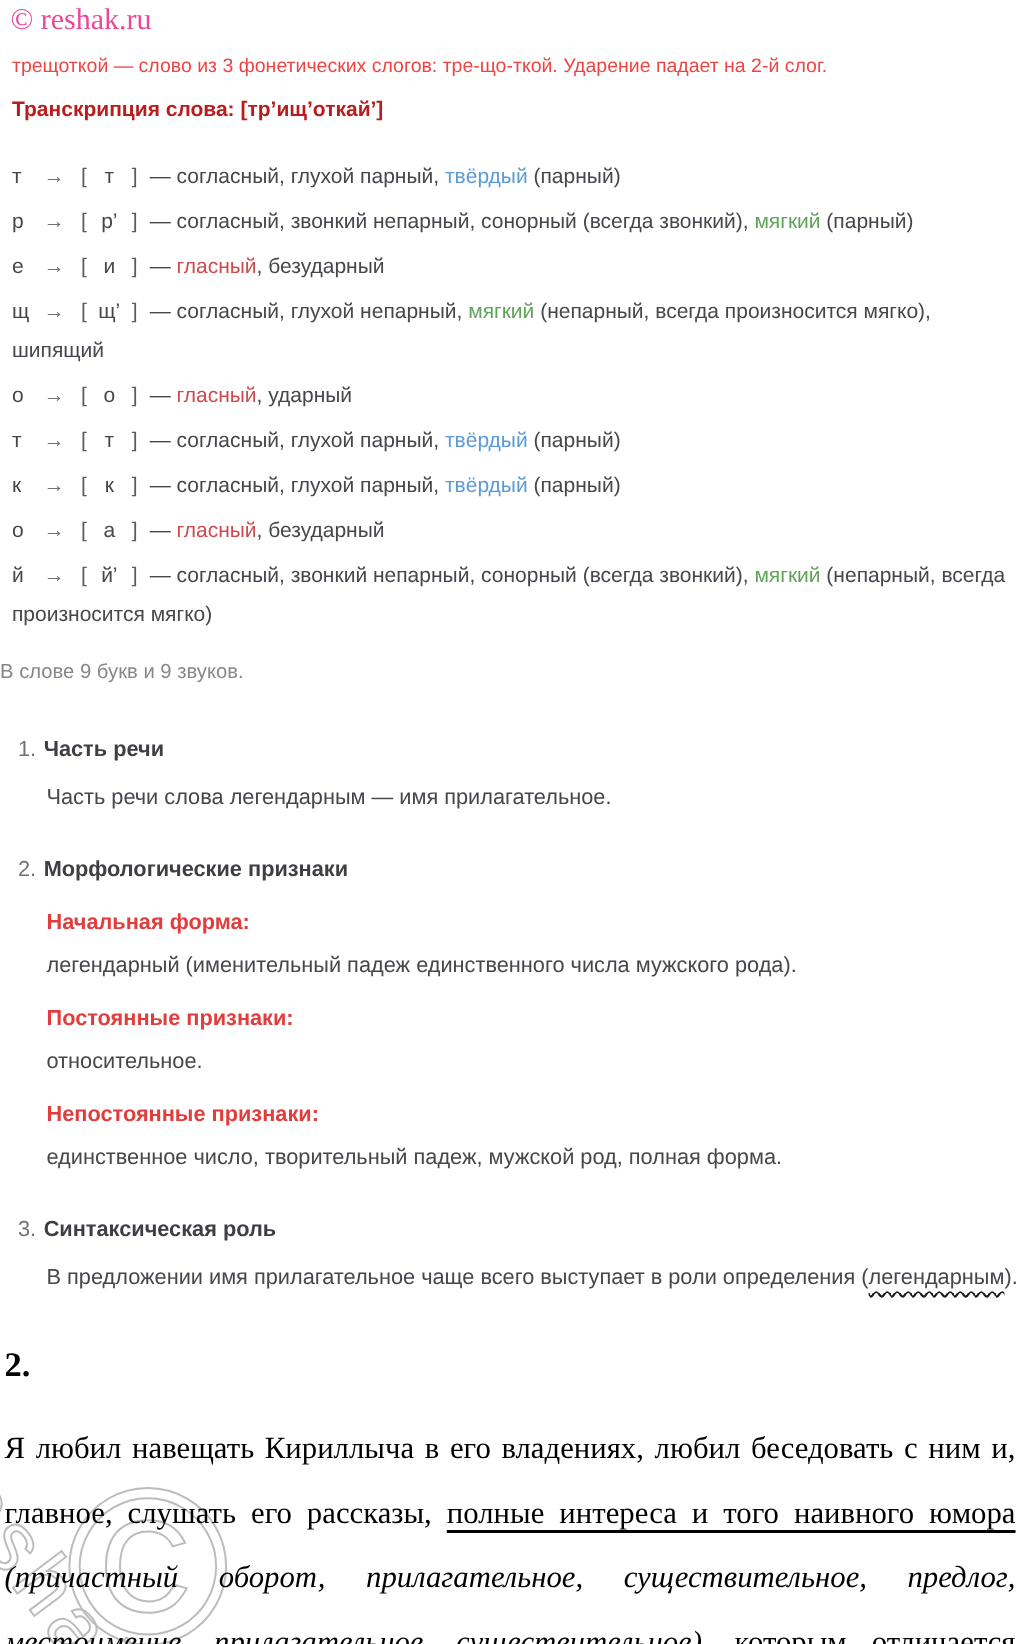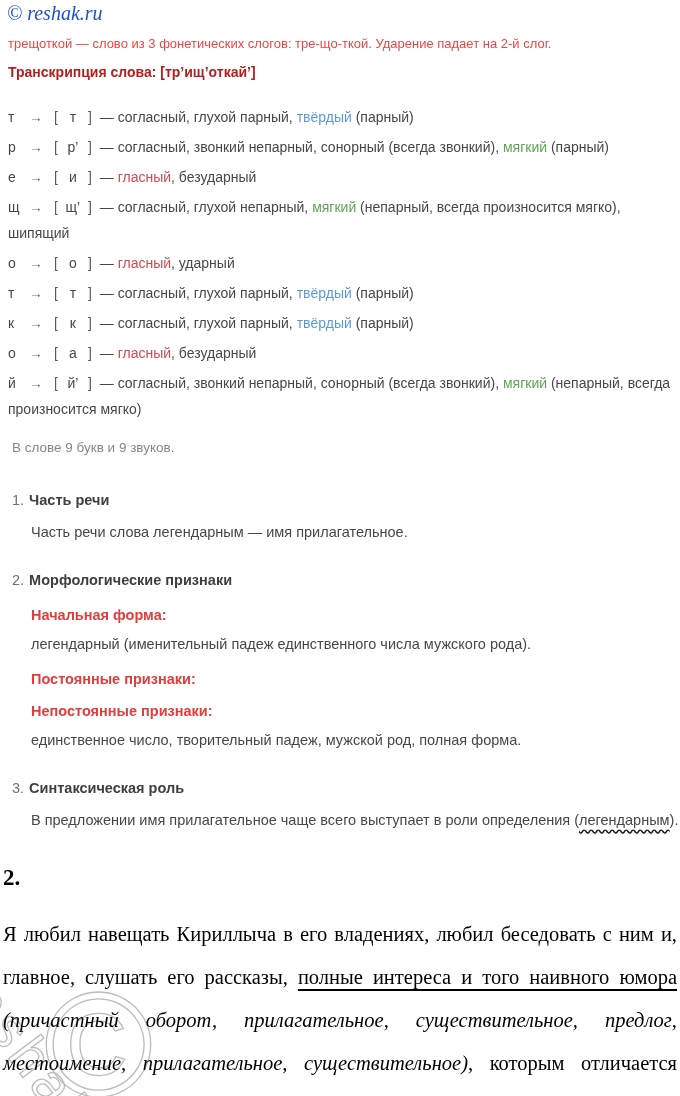--- a/index.html
+++ b/index.html
@@ -7,35 +7,35 @@
   body {
     width:680px; height:1096px; position:relative; overflow:hidden;
     background:#ffffff; font-family:"Liberation Sans",sans-serif;
     color:#46474d;
   }
   .content { position:relative; z-index:1; }
 
   
   .header { display:flex; justify-content:space-between; align-items:flex-start; padding:0 2px 0 7px; }
   .title { font-size:26px; line-height:32px; font-weight:400; color:#55565e; }
-  .copyright { font-family:"Liberation Serif",serif; font-size:20px; line-height:26px; color:#1d4ed8;font-style:italic; }
+  .copyright { font-family:"Liberation Serif",serif; font-size:20px; line-height:26px; color:#ec4899; }
 
   .syllables { margin-top:10px; padding-left:8px; font-size:13px; color:#ef4444; }
   .transcription { margin-top:13px; padding-left:8px; font-size:14px; font-weight:bold; color:#b91c1c; }
 
   
   .phon { margin-top:24px; padding:0 6px 0 8px; }
   .phon-row { font-size:14px; line-height:26px; margin-bottom:4px; color:#46474d; }
   .p-letter { display:inline-block; min-width:14px; }
   .p-arrow { display:inline-block; margin:0 11px 0 7px; color:#6f7076; }
   .p-br { color:#5a5b61; }
   .p-sound { display:inline-block; min-width:16px; text-align:center; margin:0 7px; }
   .p-desc { margin-left:8px; }
 
-  .summary { margin-top:18px; padding-left:12px; font-size:13.5px; color:#86878d; }
+  .summary { margin-top:18px; padding-left:0; font-size:13.5px; color:#86878d; }
 
   
   .analysis { margin-top:34px; padding-left:12px; }
   .an-item { margin-bottom:26px; }
   .an-head { font-size:14.5px; line-height:22px; }
   .an-num { color:#6f7076; margin-right:5px; }
   .an-title { font-weight:bold; color:#3e3f45; }
   .an-body { margin-left:19px; }
   .an-text { font-size:14.5px; line-height:22px; margin:10px 0 14px 0; color:#46474d; }
   .red-label { font-size:14.5px; font-weight:bold; margin:16px 0 0 0; }
@@ -90,20 +90,21 @@
         <div class="an-body">
           <div class="an-text">Часть речи слова легендарным — имя прилагательное.</div>
         </div>
       </div>
       <div class="an-item">
         <div class="an-head"><span class="an-num">2.</span><span class="an-title">Морфологические признаки</span></div>
         <div class="an-body">
           <div class="red-label" style="color: rgb(226, 61, 61);">Начальная форма:</div>
           <div class="an-text">легендарный (именительный падеж единственного числа мужского рода).</div>
           <div class="red-label" style="color: rgb(226, 61, 61);">Постоянные признаки:</div>
+          <div class="an-text">относительное.</div>
           <div class="red-label" style="color: rgb(226, 61, 61);">Непостоянные признаки:</div>
           <div class="an-text">единственное число, творительный падеж, мужской род, полная форма.</div>
         </div>
       </div>
       <div class="an-item">
         <div class="an-head"><span class="an-num">3.</span><span class="an-title">Синтаксическая роль</span></div>
         <div class="an-body">
           <div class="an-text"><span>В предложении имя прилагательное чаще всего выступает в роли определения (</span><span class="wavy">легендарным</span><span>).</span></div>
         </div>
       </div>

